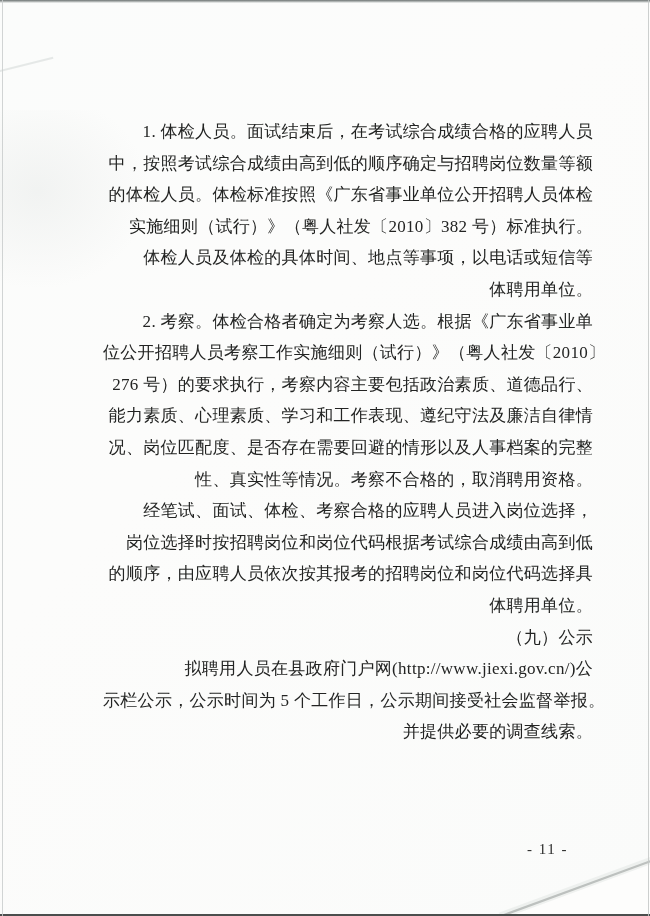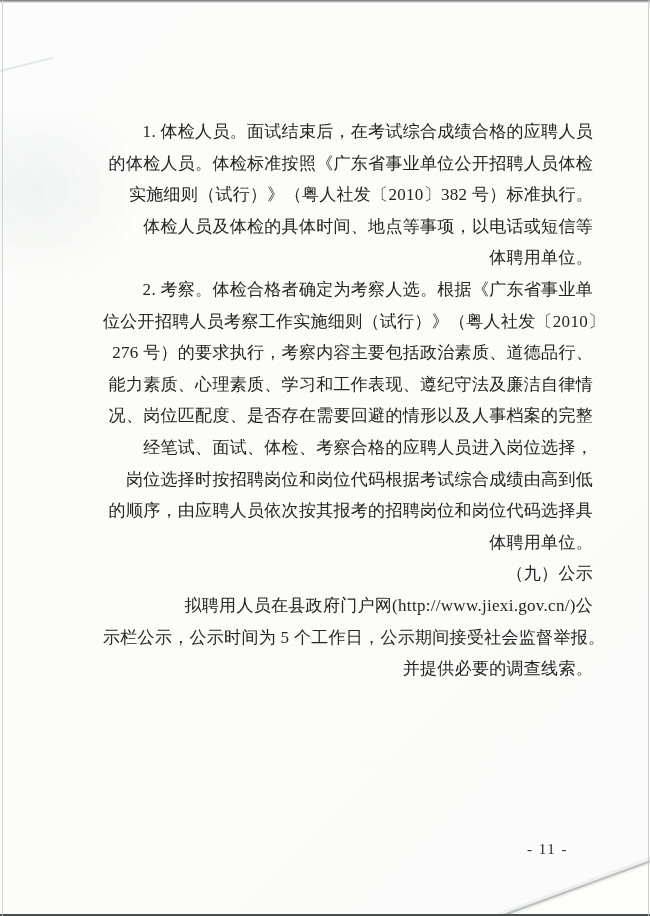--- a/index.html
+++ b/index.html
@@ -40,33 +40,35 @@
 </head>
 <body>
 
 <div class="page">
   <div class="shade-tl"></div>
   <div class="crease-tl"></div>
 
   <div class="doc">
     <div class="para">
       <div class="ln ind">1. 体检人员。面试结束后，在考试综合成绩合格的应聘人员</div>
+      <div class="ln">中，按照考试综合成绩由高到低的顺序确定与招聘岗位数量等额</div>
       <div class="ln">的体检人员。体检标准按照《广东省事业单位公开招聘人员体检</div>
       <div class="ln">实施细则（试行）》（粤人社发〔2010〕382 号）标准执行。</div>
     </div>
     <div class="para">
       <div class="ln ind">体检人员及体检的具体时间、地点等事项，以电话或短信等</div>
       <div class="ln">体聘用单位。</div>
     </div>
     <div class="para">
       <div class="ln ind">2. 考察。体检合格者确定为考察人选。根据《广东省事业单</div>
       <div class="ln">位公开招聘人员考察工作实施细则（试行）》（粤人社发〔2010〕</div>
       <div class="ln">276 号）的要求执行，考察内容主要包括政治素质、道德品行、</div>
       <div class="ln">能力素质、心理素质、学习和工作表现、遵纪守法及廉洁自律情</div>
       <div class="ln">况、岗位匹配度、是否存在需要回避的情形以及人事档案的完整</div>
+      <div class="ln">性、真实性等情况。考察不合格的，取消聘用资格。</div>
     </div>
     <div class="para">
       <div class="ln ind">经笔试、面试、体检、考察合格的应聘人员进入岗位选择，</div>
       <div class="ln">岗位选择时按招聘岗位和岗位代码根据考试综合成绩由高到低</div>
       <div class="ln">的顺序，由应聘人员依次按其报考的招聘岗位和岗位代码选择具</div>
       <div class="ln">体聘用单位。</div>
     </div>
     <div class="para">
       <div class="ln ind">（九）公示</div>
     </div>

